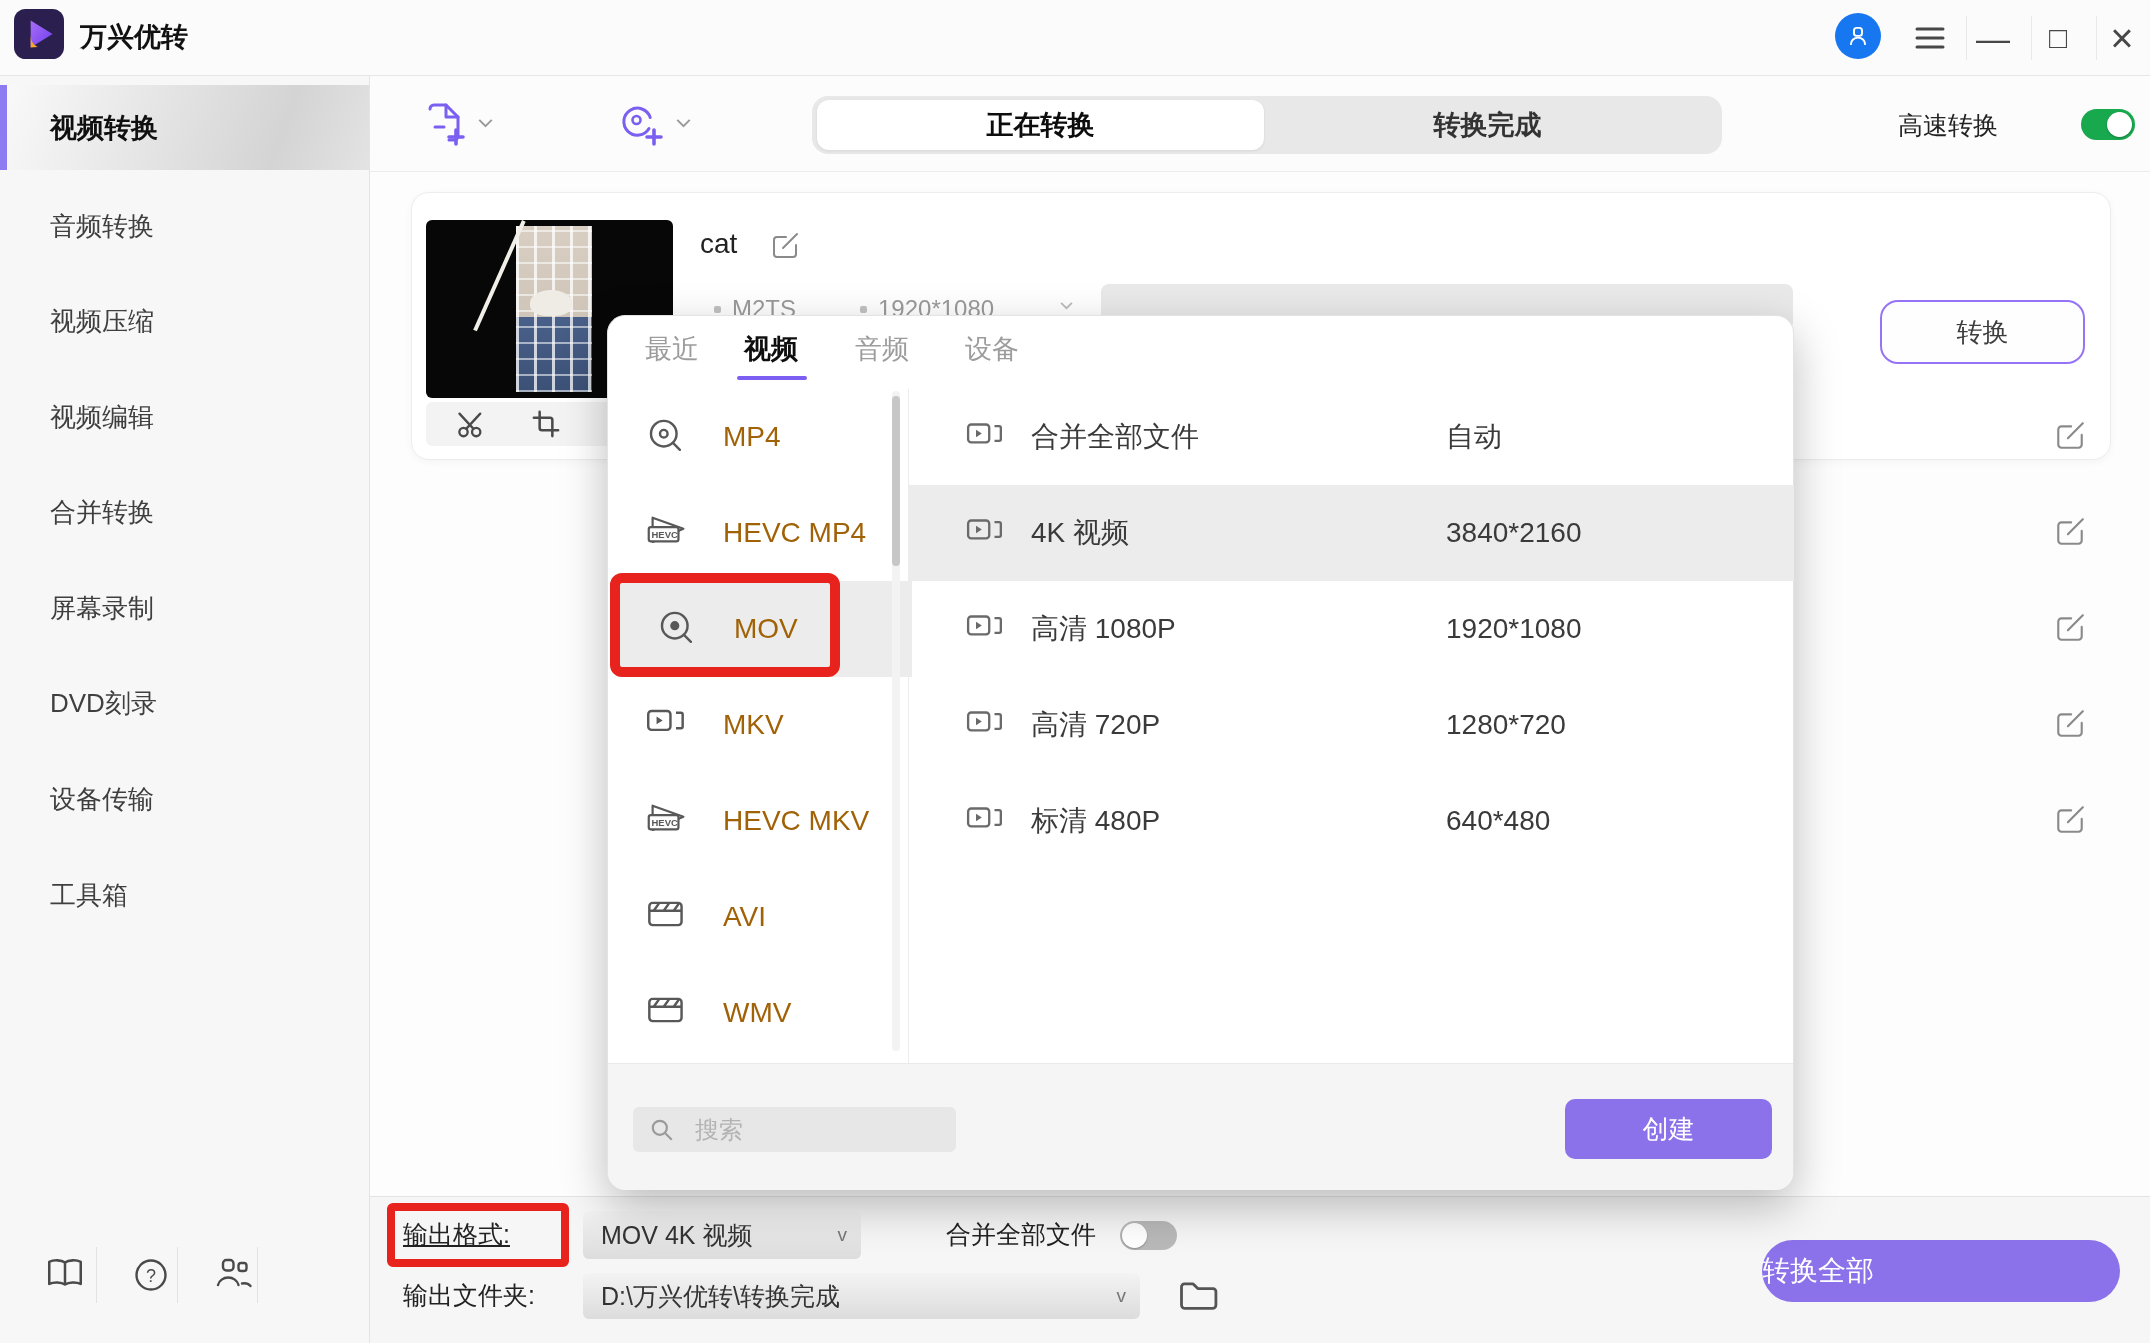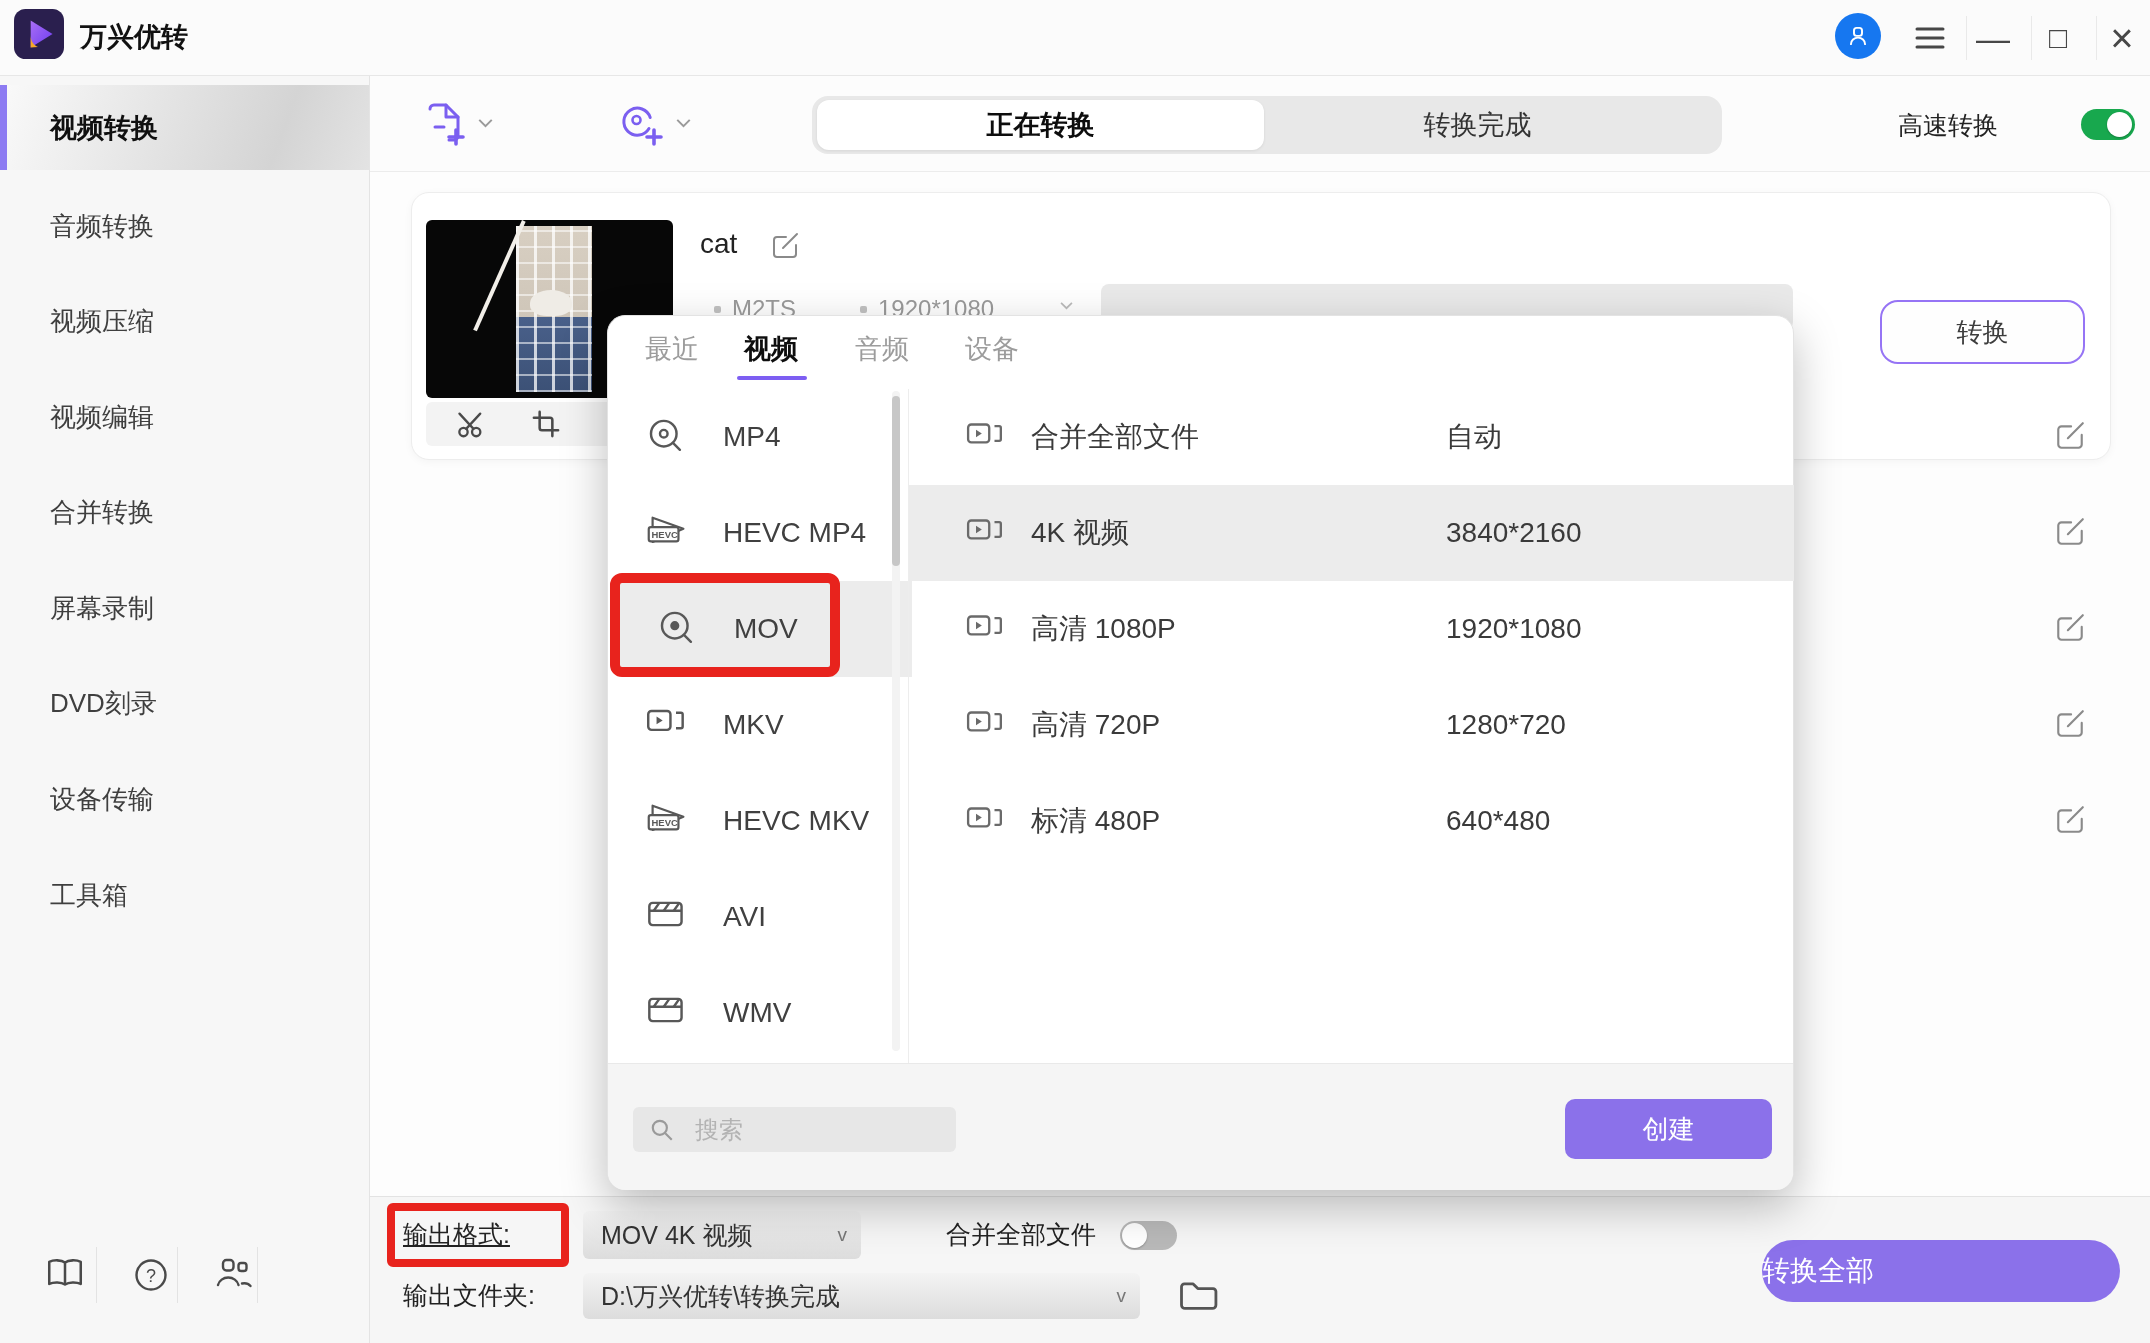--- a/index.html
+++ b/index.html
@@ -58,21 +58,21 @@
       border:2.5px solid #9674f5;border-radius:18px;background:#fefefe;font-size:26px;color:#3d3d3d;cursor:pointer;box-sizing:border-box;}
 
   
   .popup{left:607px;top:315px;width:1187px;height:875px;background:#ffffff;border:1px solid #e3e3e3;border-radius:18px;
          box-shadow:0 16px 46px rgba(0,0,0,.26);box-sizing:border-box;z-index:5;}
   .ptab{top:12px;height:42px;line-height:42px;font-size:27px;color:#9c9c9c;cursor:pointer;}
   .ptab.active{color:#0e0e0e;font-weight:700;}
   .ptab-underline{left:129px;top:60px;width:70px;height:4px;border-radius:2px;background:#7d5ef2;}
   .plist-row{left:0;width:300px;height:96px;cursor:pointer;}
   .plist-row.selected{background:#ececec;width:293px;margin-left:11px;}
-  .plist-label{position:absolute;left:115px;top:0;height:96px;line-height:96px;font-size:28px;color:#404040;white-space:nowrap;}
+  .plist-label{position:absolute;left:115px;top:0;height:96px;line-height:96px;font-size:28px;color:#a16207;white-space:nowrap;}
   .plist-ico{position:absolute;left:38px;top:28px;}
   .pdivider{left:300px;top:73px;width:1px;height:676px;background:#ededed;}
   .scroll-track{left:284px;top:75px;width:8px;height:660px;background:#f3f3f3;border-radius:4px;}
   .scroll-thumb{left:284px;top:80px;width:8px;height:170px;background:#c7c7c7;border-radius:4px;cursor:pointer;}
   .preset-row{left:301px;width:885px;height:96px;cursor:pointer;}
   .preset-row.selected{background:#ececec;}
   .preset-ico{position:absolute;left:57px;top:30px;}
   .preset-label{position:absolute;left:122px;top:0;height:96px;line-height:96px;font-size:28px;color:#3a3a3a;white-space:nowrap;}
   .preset-value{position:absolute;left:537px;top:0;height:96px;line-height:96px;font-size:28px;color:#3a3a3a;}
   .preset-edit{position:absolute;left:1145px;top:31px;cursor:pointer;}
@@ -195,21 +195,21 @@
       </svg>
     </div>
     <div class="abs mini-caret" style="left:306px;">
       <svg width="15" height="10" viewBox="0 0 12 8" fill="none" stroke="#9a9a9a" stroke-width="1.6">
           <path d="M1,1.5 L6,6.5 L11,1.5"></path>
         </svg>
     </div>
 
     <div class="abs tab-shell">
       <div class="abs tab active">正在转换</div>
-      <div class="abs tab" style="left:442px;">转换完成</div>
+      <div class="abs tab" style="left:452px;font-weight:bold;">转换完成</div>
     </div>
 
     <div class="abs speed-label">高速转换</div>
     <div class="abs toggle" style="left:1711px;top:33px;width:54px;height:31px;background:#18a84e;">
       <div class="knob" style="right:3px;top:3px;width:25px;height:25px;"></div>
     </div>
   </div>
 
   <div class="abs content">
 

